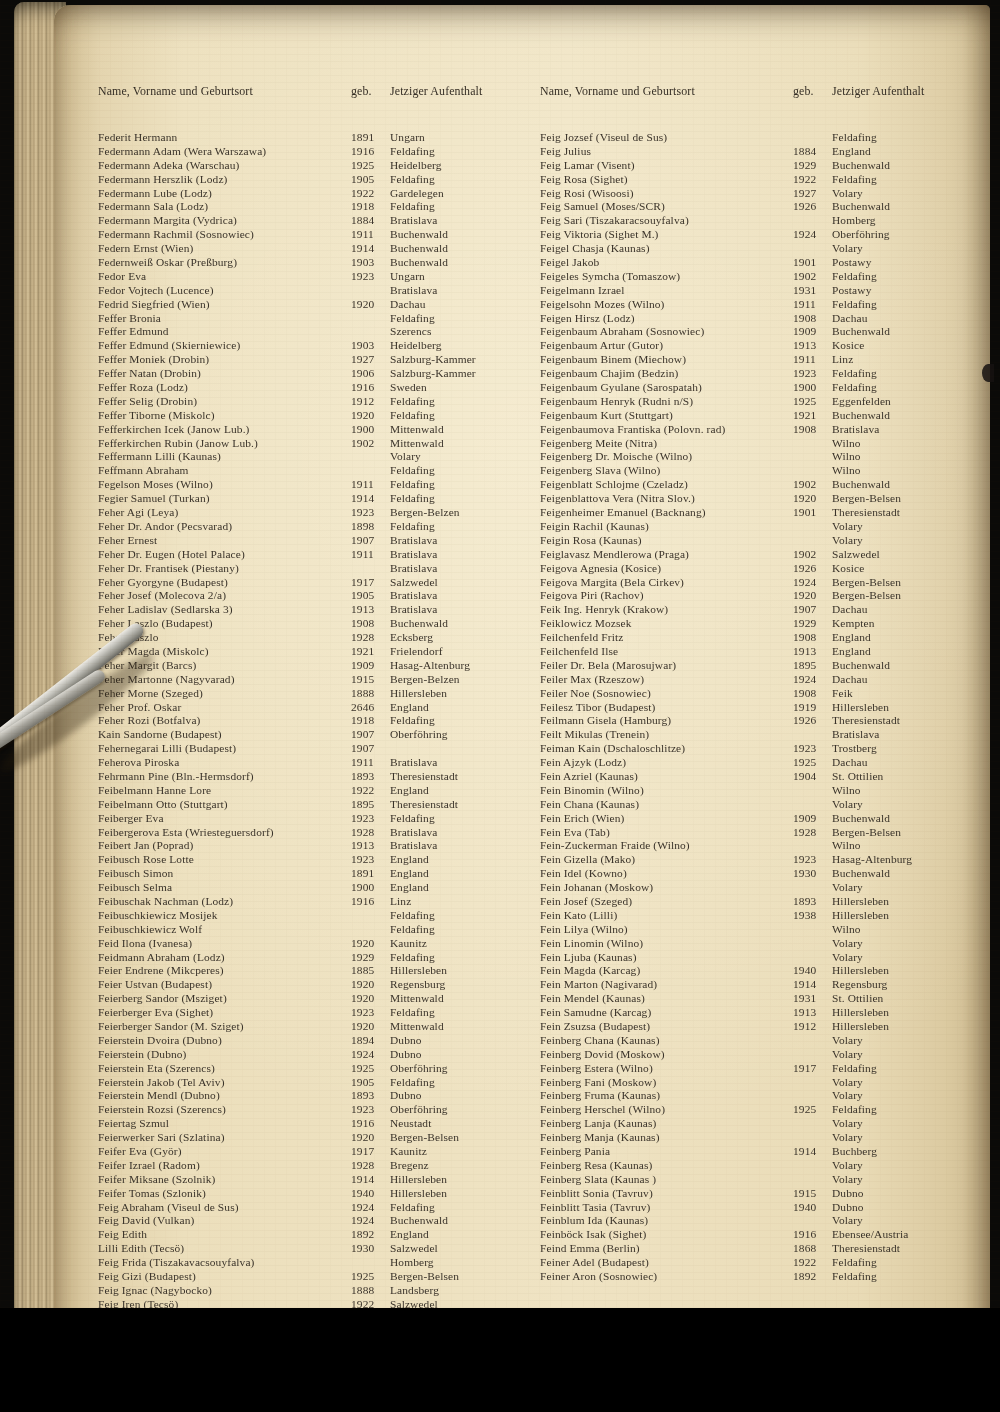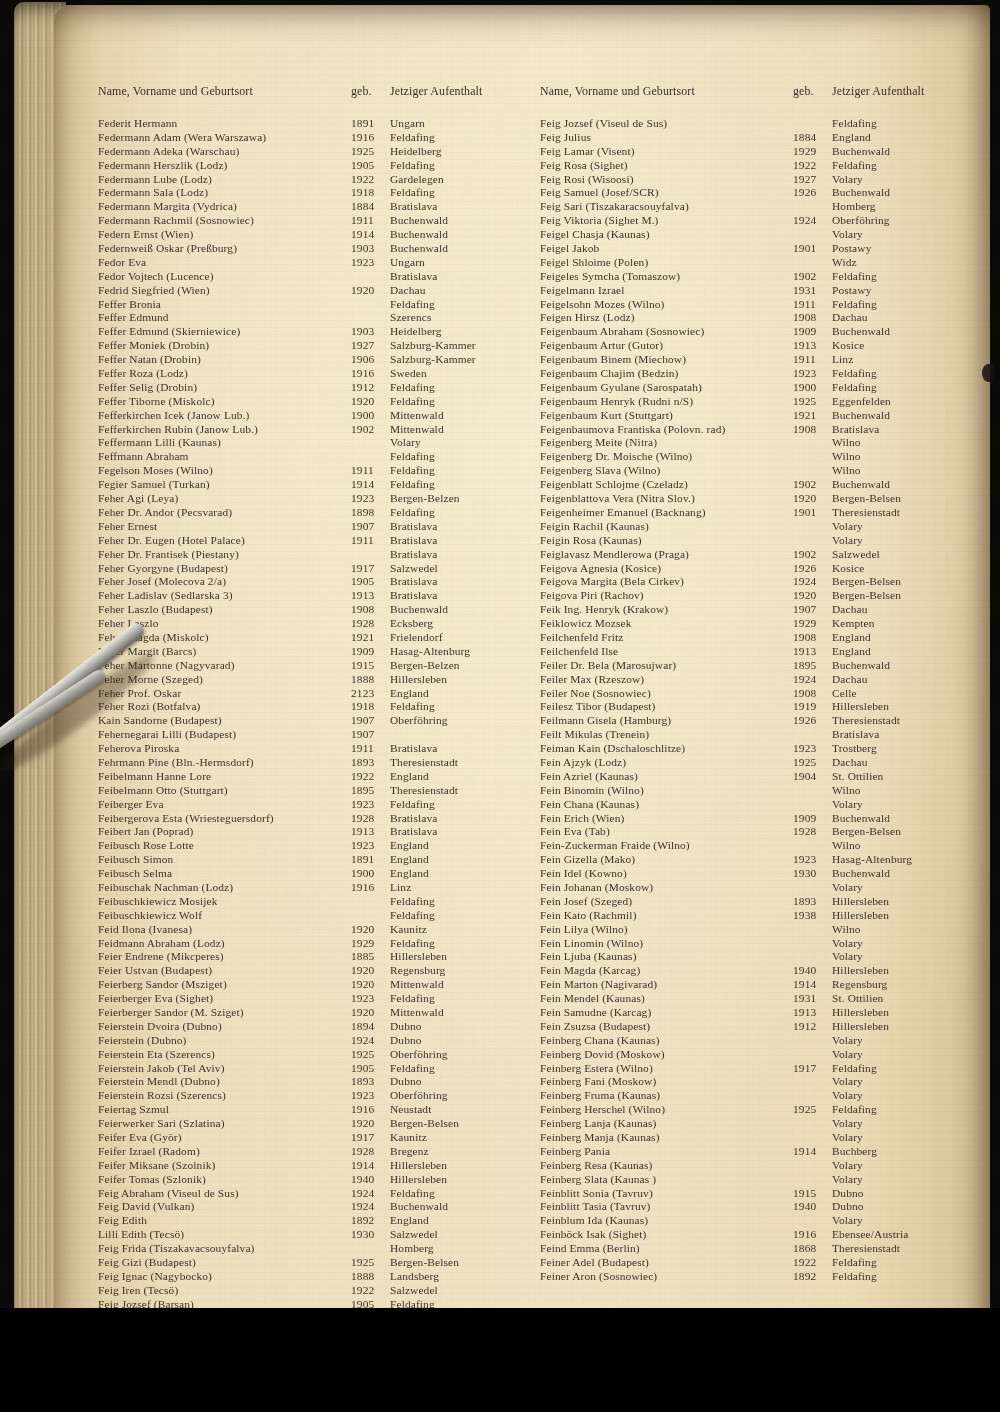--- a/index.html
+++ b/index.html
@@ -55,21 +55,21 @@
   }
   
   .col {
     position:absolute; top:84px; width:416px;
     color:#3a332a; font-size:11.4px; letter-spacing:.12px;
     line-height:13.9px; white-space:nowrap;
   }
   .col-left  { left:98px;  }
   .col-right { left:540px; }
   .header { display:flex; height:14px; line-height:14px; font-size:11.9px; color:#352e25; }
-  .rows   { margin-top:19px; }
+  .rows   { margin-top:33px; }
   .row    { display:flex; height:13.9px; }
   .c-name  { flex:0 0 253px; overflow:hidden; }
   .c-year  { flex:0 0 39px; }
   .c-place { flex:1 1 auto; overflow:hidden; }
   
   .grain {
     position:absolute; inset:0; pointer-events:none; opacity:.05;
     background:
       repeating-linear-gradient(0deg, rgba(90,60,20,.5) 0 1px, transparent 1px 7px),
       repeating-linear-gradient(90deg, rgba(90,60,20,.35) 0 1px, transparent 1px 11px);
@@ -291,21 +291,21 @@
           <span class="c-year">1915</span>
           <span class="c-place">Bergen-Belzen</span>
         </div>
         <div class="row">
           <span class="c-name">Feher Morne (Szeged)</span>
           <span class="c-year">1888</span>
           <span class="c-place">Hillersleben</span>
         </div>
         <div class="row">
           <span class="c-name">Feher Prof. Oskar</span>
-          <span class="c-year">2123</span>
+          <span class="c-year">2646</span>
           <span class="c-place">England</span>
         </div>
         <div class="row">
           <span class="c-name">Feher Rozi (Botfalva)</span>
           <span class="c-year">1918</span>
           <span class="c-place">Feldafing</span>
         </div>
         <div class="row">
           <span class="c-name">Kain Sandorne (Budapest)</span>
           <span class="c-year">1907</span>
@@ -550,21 +550,21 @@
           <span class="c-name">Feig Rosa (Sighet)</span>
           <span class="c-year">1922</span>
           <span class="c-place">Feldafing</span>
         </div>
         <div class="row">
           <span class="c-name">Feig Rosi (Wisoosi)</span>
           <span class="c-year">1927</span>
           <span class="c-place">Volary</span>
         </div>
         <div class="row">
-          <span class="c-name">Feig Samuel (Josef/SCR)</span>
+          <span class="c-name">Feig Samuel (Moses/SCR)</span>
           <span class="c-year">1926</span>
           <span class="c-place">Buchenwald</span>
         </div>
         <div class="row">
           <span class="c-name">Feig Sari (Tiszakaracsouyfalva)</span>
           <span class="c-year"></span>
           <span class="c-place">Homberg</span>
         </div>
         <div class="row">
           <span class="c-name">Feig Viktoria (Sighet M.)</span>
@@ -575,25 +575,20 @@
           <span class="c-name">Feigel Chasja (Kaunas)</span>
           <span class="c-year"></span>
           <span class="c-place">Volary</span>
         </div>
         <div class="row">
           <span class="c-name">Feigel Jakob</span>
           <span class="c-year">1901</span>
           <span class="c-place">Postawy</span>
         </div>
         <div class="row">
-          <span class="c-name">Feigel Shloime (Polen)</span>
-          <span class="c-year"></span>
-          <span class="c-place">Widz</span>
-        </div>
-        <div class="row">
           <span class="c-name">Feigeles Symcha (Tomaszow)</span>
           <span class="c-year">1902</span>
           <span class="c-place">Feldafing</span>
         </div>
         <div class="row">
           <span class="c-name">Feigelmann Izrael</span>
           <span class="c-year">1931</span>
           <span class="c-place">Postawy</span>
         </div>
         <div class="row">
@@ -732,21 +727,21 @@
           <span class="c-place">Buchenwald</span>
         </div>
         <div class="row">
           <span class="c-name">Feiler Max (Rzeszow)</span>
           <span class="c-year">1924</span>
           <span class="c-place">Dachau</span>
         </div>
         <div class="row">
           <span class="c-name">Feiler Noe (Sosnowiec)</span>
           <span class="c-year">1908</span>
-          <span class="c-place">Celle</span>
+          <span class="c-place">Feik</span>
         </div>
         <div class="row">
           <span class="c-name">Feilesz Tibor (Budapest)</span>
           <span class="c-year">1919</span>
           <span class="c-place">Hillersleben</span>
         </div>
         <div class="row">
           <span class="c-name">Feilmann Gisela (Hamburg)</span>
           <span class="c-year">1926</span>
           <span class="c-place">Theresienstadt</span>
@@ -810,21 +805,21 @@
           <span class="c-name">Fein Johanan (Moskow)</span>
           <span class="c-year"></span>
           <span class="c-place">Volary</span>
         </div>
         <div class="row">
           <span class="c-name">Fein Josef (Szeged)</span>
           <span class="c-year">1893</span>
           <span class="c-place">Hillersleben</span>
         </div>
         <div class="row">
-          <span class="c-name">Fein Kato (Rachmil)</span>
+          <span class="c-name">Fein Kato (Lilli)</span>
           <span class="c-year">1938</span>
           <span class="c-place">Hillersleben</span>
         </div>
         <div class="row">
           <span class="c-name">Fein Lilya (Wilno)</span>
           <span class="c-year"></span>
           <span class="c-place">Wilno</span>
         </div>
         <div class="row">
           <span class="c-name">Fein Linomin (Wilno)</span>

